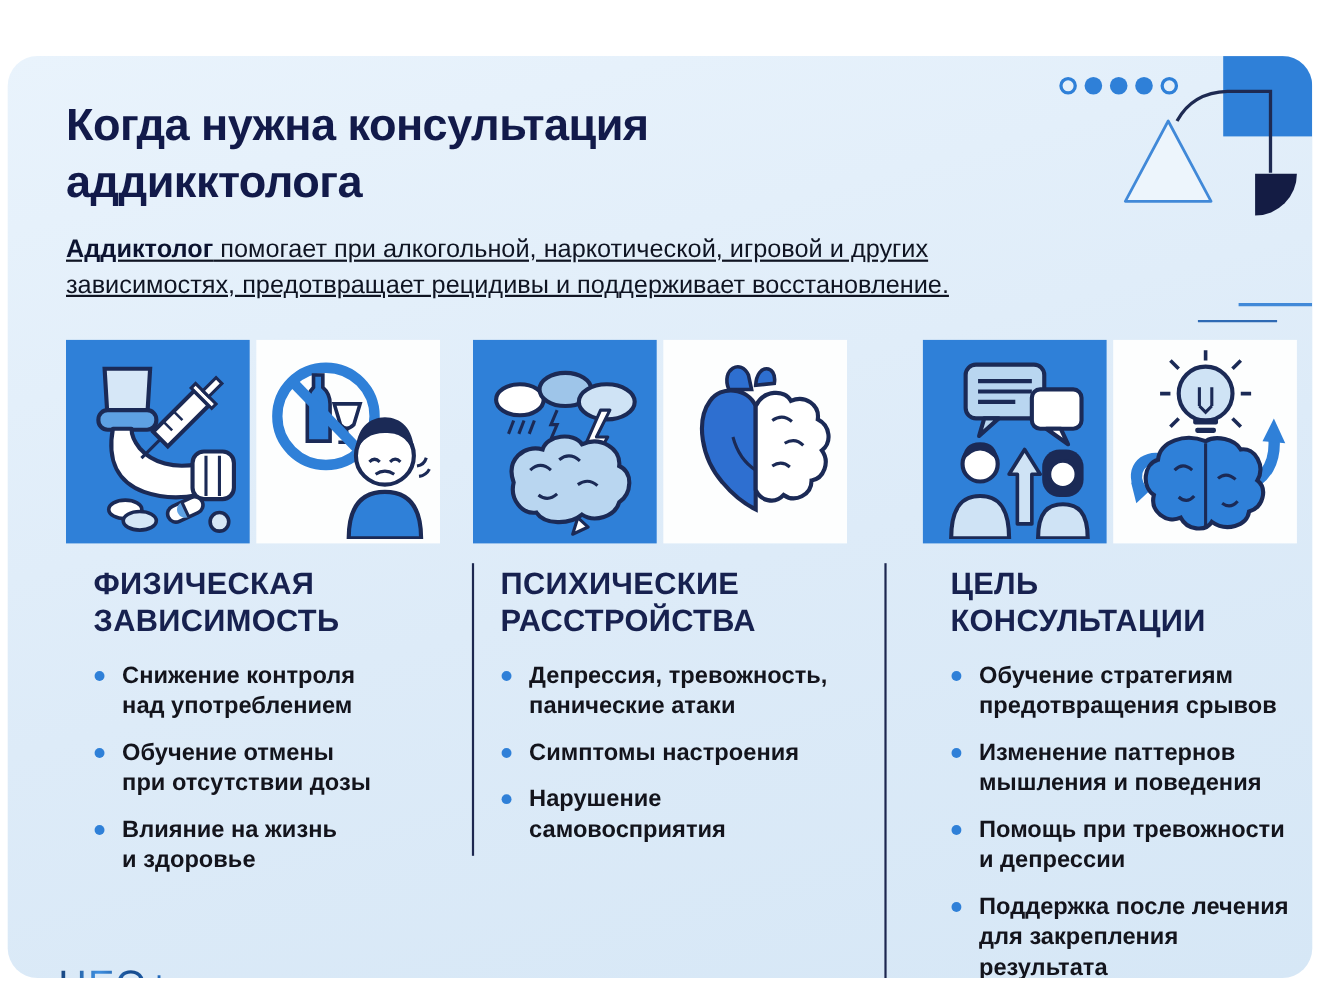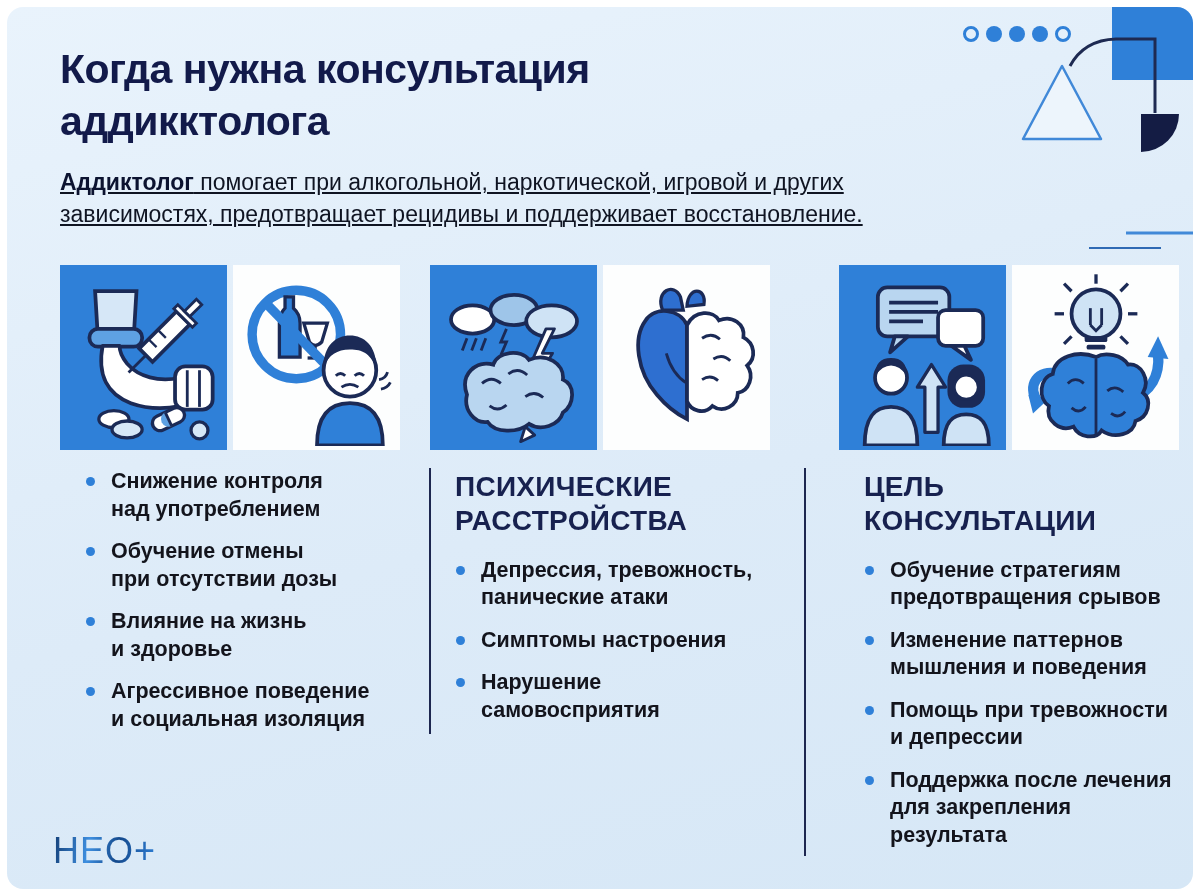--- a/index.html
+++ b/index.html
@@ -1,20 +1,21 @@
 <!DOCTYPE html>
 <html lang="ru"><head>
 <meta charset="utf-8">
 <style>
   * { margin:0; padding:0; box-sizing:border-box; }
   body { width:1200px; height:896px; background:#ffffff; font-family:"Liberation Sans","DejaVu Sans",sans-serif; }
   .stage { position:relative; width:1200px; height:896px; background:#ffffff; overflow:hidden; }
   .card {
-    position:absolute; inset:7px; border-radius:16px; overflow:hidden;
+    position:absolute; inset:7px; border-radius:27px; overflow:hidden;
     background:linear-gradient(165deg,#e9f3fc 0%,#ddebf8 55%,#d6e7f6 100%);
+    margin-top:44px;
   }
   
   .title {
     position:absolute; left:53px; top:36px; width:800px;
     font-size:41px; line-height:1.27; font-weight:800; letter-spacing:-0.5px;
     color:#121a4a; white-space:pre-line;
   }
   .subtitle {
     position:absolute; left:53px; top:159px; width:1080px;
     font-size:23px; line-height:1.4; color:#0f1422; white-space:pre-line;text-decoration:underline;
@@ -128,29 +129,29 @@
             <path d="M91,102 C91,80 104,69 119,69 C134,69 147,80 147,102 C139,88 133,84 119,84 C105,84 97,90 91,102 Z" fill="#1b2a56"></path>
             <path d="M104,112 Q109,107 114,112" fill="none" stroke="#1b2a56" stroke-width="3"></path>
             <path d="M124,112 Q129,107 134,112" fill="none" stroke="#1b2a56" stroke-width="3"></path>
             <path d="M110,124 Q119,118 128,124" fill="none" stroke="#1b2a56" stroke-width="3"></path>
             <path d="M150,116 q7,-1 9,-8" fill="none" stroke="#1b2a56" stroke-width="3"></path>
             <path d="M152,126 q7,-1 10,-7" fill="none" stroke="#1b2a56" stroke-width="3"></path>
             <path d="M84,186 C84,152 99,141 119,141 C139,141 154,152 154,186 Z" fill="#2f80d8" stroke="#1b2a56" stroke-width="4"></path>
           </svg>
         </div>
       </div>
+      <h2 class="col-header">ФИЗИЧЕСКАЯ
+ЗАВИСИМОСТЬ</h2>
       <ul class="bullets">
         <li><span class="bdot"></span><span>Снижение контроля
 над употреблением</span></li>
         <li><span class="bdot"></span><span>Обучение отмены
 при отсутствии дозы</span></li>
         <li><span class="bdot"></span><span>Влияние на жизнь
 и здоровье</span></li>
-        <li><span class="bdot"></span><span>Агрессивное поведение
-и социальная изоляция</span></li>
       </ul>
     </section>
 
     <section class="col c2">
       <div class="tiles">
         <div class="tile blue">
           <svg viewBox="0 0 168 186" xmlns="http://www.w3.org/2000/svg">
             <ellipse cx="40" cy="52" rx="23" ry="15" fill="#ffffff" stroke="#1b2a56" stroke-width="4"></ellipse>
             <ellipse cx="84" cy="42" rx="25" ry="16" fill="#9ec5e9" stroke="#1b2a56" stroke-width="4"></ellipse>
             <ellipse cx="124" cy="54" rx="27" ry="17" fill="#cfe3f5" stroke="#1b2a56" stroke-width="4"></ellipse>

